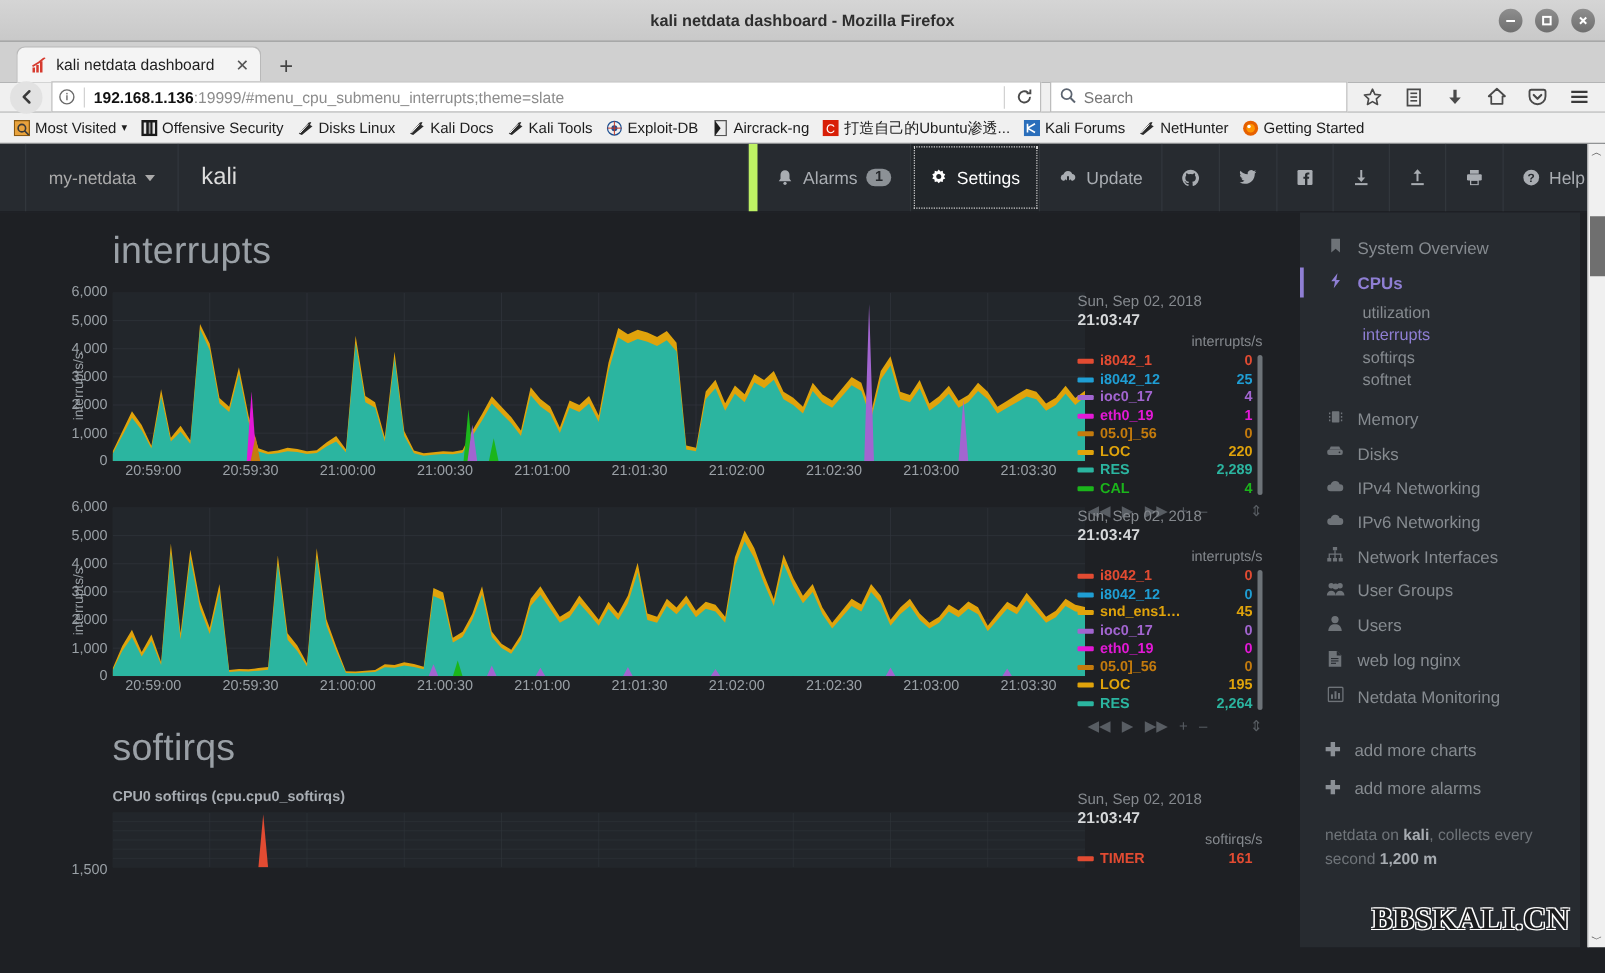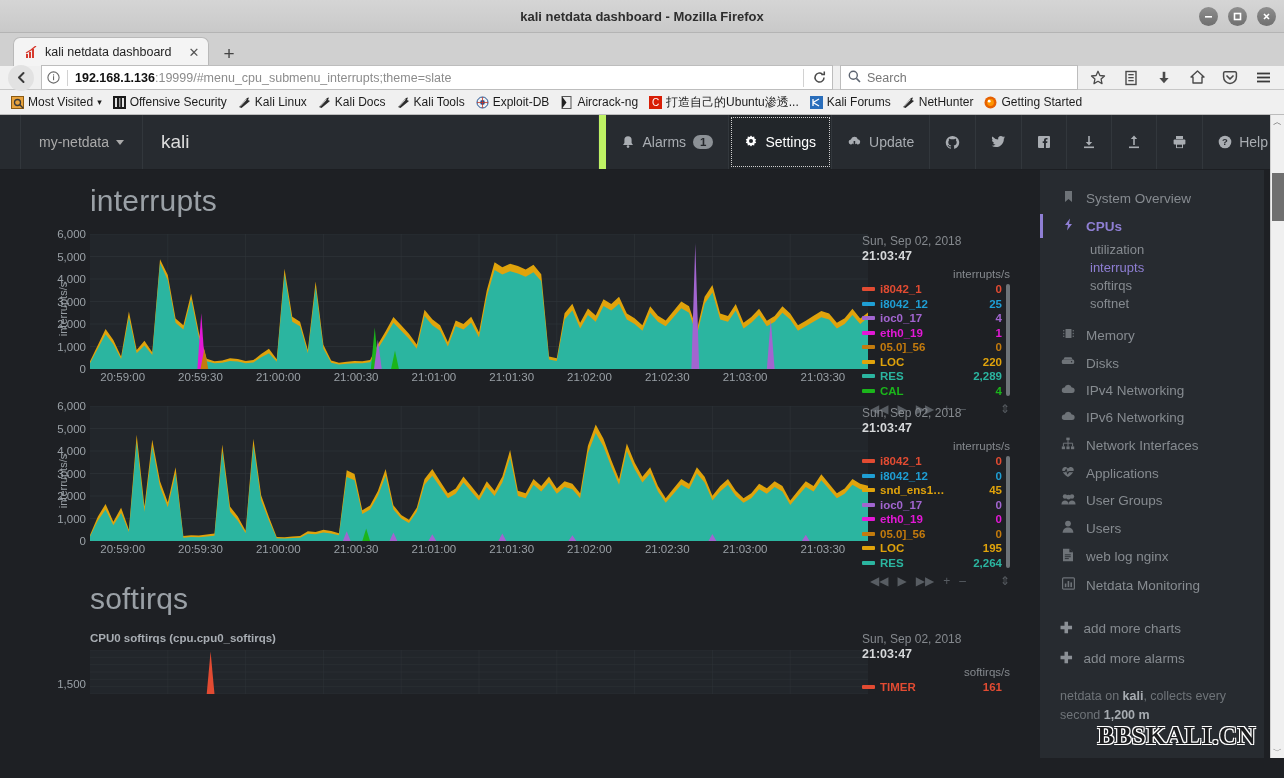--- a/index.html
+++ b/index.html
@@ -265,21 +265,21 @@
       </span>
       <span>Offensive Security</span>
     </div>
     <div class="bm">
       <span class="bm-ico">
         <svg width="13" height="13" viewBox="0 0 13 13">
           <path d="M1 11 L9 2 L11 1.5 L10 4 L12 5 L3.5 12 Z" fill="#2b2b2b"></path>
           <path d="M2 10.5 L8.5 3.5" stroke="#fff" stroke-width="0.8"></path>
         </svg>
       </span>
-      <span>Kali Linux</span>
+      <span>Disks Linux</span>
     </div>
     <div class="bm">
       <span class="bm-ico">
         <svg width="13" height="13" viewBox="0 0 13 13">
           <path d="M1 11 L9 2 L11 1.5 L10 4 L12 5 L3.5 12 Z" fill="#2b2b2b"></path>
           <path d="M2 10.5 L8.5 3.5" stroke="#fff" stroke-width="0.8"></path>
         </svg>
       </span>
       <span>Kali Docs</span>
     </div>
@@ -682,21 +682,21 @@
           </div>
         </div>
       </div>
 
       <div class="section-title" style="padding-top:26px;">softirqs</div>
 
       <div class="chart-block" style="margin-top:16px;">
         <div class="chart-head">CPU0 softirqs (cpu.cpu0_softirqs)</div>
         <div class="chart-area" style="height:60px;">
           <div class="yticks" id="yt2" style="height:60px;top:28px;">
-              <div class="ytick" style="top: 24px; text-align: right;">1,500</div>
+              <div class="ytick" style="top: 36px; text-align: right;">1,500</div>
             </div>
           <div class="plot" id="plot2" style="height:44px;top:18px;">
               <svg viewBox="0 0 1000 400" preserveAspectRatio="none">
                 <line x1="0" y1="400" x2="1000" y2="400" stroke="#31363c" stroke-width="1"></line>
                 <line x1="0" y1="333.33333333333337" x2="1000" y2="333.33333333333337" stroke="#31363c" stroke-width="1"></line>
                 <line x1="0" y1="266.6666666666667" x2="1000" y2="266.6666666666667" stroke="#31363c" stroke-width="1"></line>
                 <line x1="0" y1="200" x2="1000" y2="200" stroke="#31363c" stroke-width="1"></line>
                 <line x1="0" y1="133.33333333333337" x2="1000" y2="133.33333333333337" stroke="#31363c" stroke-width="1"></line>
                 <line x1="0" y1="66.66666666666663" x2="1000" y2="66.66666666666663" stroke="#31363c" stroke-width="1"></line>
                 <line x1="0" y1="0" x2="1000" y2="0" stroke="#31363c" stroke-width="1"></line>
@@ -784,27 +784,20 @@
           <span class="sb-ico"><svg width="14" height="13" viewBox="0 0 14 13">
               <rect x="5.3" y="0.6" width="3.4" height="2.6" fill="currentColor"></rect>
               <rect x="0.8" y="9.4" width="3.2" height="2.8" fill="currentColor"></rect>
               <rect x="5.4" y="9.4" width="3.2" height="2.8" fill="currentColor"></rect>
               <rect x="10" y="9.4" width="3.2" height="2.8" fill="currentColor"></rect>
               <path d="M7 3.2 L7 6.2 M2.4 9.4 L2.4 6.2 L11.6 6.2 L11.6 9.4 M7 6.2 L7 9.4" stroke="currentColor" stroke-width="1" fill="none"></path>
             </svg></span>
           <span>Network Interfaces</span>
         </div>
         <div class="sb-item" style="position: relative;">
-          <span class="sb-ico"><svg width="14" height="13" viewBox="0 0 14 13">
-              <path d="M7 12 C1 8 0.4 4.6 2 2.9 C3.5 1.3 5.9 1.9 7 3.6 C8.1 1.9 10.5 1.3 12 2.9 C13.6 4.6 13 8 7 12 Z" fill="currentColor"></path>
-              <path d="M0.5 6.6 L4 6.6 L5.2 4.6 L6.6 8.6 L8 6.6 L13.5 6.6" stroke="#272b30" stroke-width="1.1" fill="none"></path>
-            </svg></span>
-          <span>Applications</span>
-        </div>
-        <div class="sb-item" style="position: relative;">
           <span class="sb-ico"><svg width="15" height="12" viewBox="0 0 15 12">
               <circle cx="4" cy="3.5" r="2.2" fill="currentColor"></circle>
               <circle cx="11" cy="3.5" r="2.2" fill="currentColor"></circle>
               <circle cx="7.5" cy="4.2" r="2.4" fill="currentColor"></circle>
               <path d="M0.4 11.4 C0.6 8.6 2 7.5 4 7.5 C6 7.5 7.4 8.6 7.6 11.4 Z" fill="currentColor"></path>
               <path d="M7.4 11.4 C7.6 8.6 9 7.5 11 7.5 C13 7.5 14.4 8.6 14.6 11.4 Z" fill="currentColor"></path>
             </svg></span>
           <span>User Groups</span>
         </div>
         <div class="sb-item" style="position: relative;">

